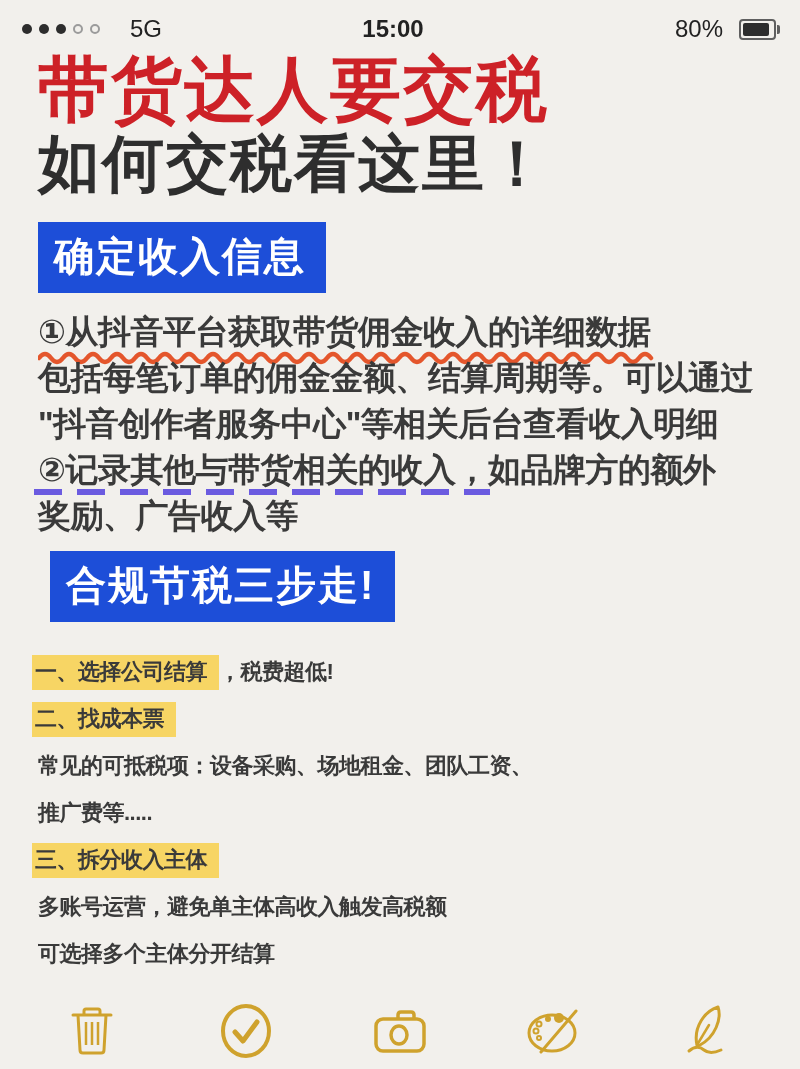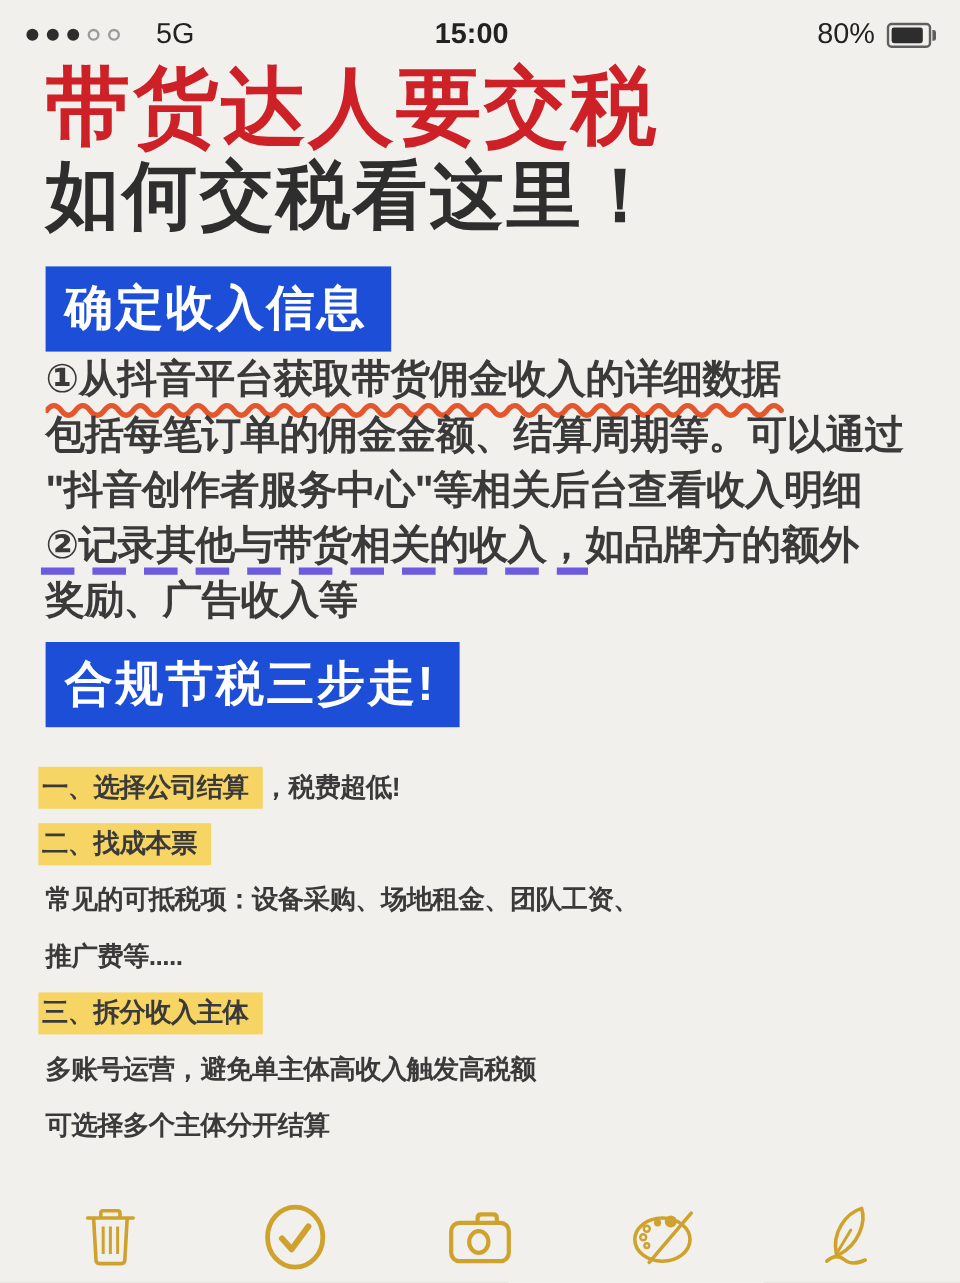--- a/index.html
+++ b/index.html
@@ -13,39 +13,39 @@
   .statusbar{
     position:relative;display:flex;align-items:center;
     padding:12px 24px 0 22px;height:34px;
   }
   .signal{display:flex;align-items:center;gap:7px;}
   .dot{width:10px;height:10px;border-radius:50%;}
   .dot.filled{background:#2d2d2d;}
   .dot.hollow{background:transparent;border:2px solid #9b9b9b;box-sizing:border-box;}
   .carrier{margin-left:30px;font-size:24px;font-weight:500;color:#222;}
   .sb-time{position:absolute;left:0;right:14px;text-align:center;font-size:24px;font-weight:700;color:#222;}
-  .sb-right{margin-left:auto;display:flex;align-items:center;gap:10px;}
+  .sb-right{margin-left:auto;display:flex;align-items:center;gap:16px;}
   .bat-pct{font-size:24px;font-weight:500;color:#222;}
   .battery{position:relative;width:33px;height:17px;border:2px solid #5f5f5f;border-radius:4px;}
   .battery .fill{position:absolute;left:2px;top:2px;bottom:2px;width:78%;background:#2d2d2d;border-radius:2px;}
   .battery .nub{position:absolute;right:-6px;top:4px;width:3px;height:9px;background:#5f5f5f;border-radius:0 2px 2px 0;}
   
   .navbar{display:flex;align-items:center;justify-content:space-between;padding:10px 30px 0 26px;height:58px;}
   .back{display:flex;align-items:center;gap:8px;cursor:pointer;}
   .back-label{font-size:31px;color:#cfa22d;}
   .gold-stroke{stroke:#cfa22d;fill:none;}
   
   .content{padding:0 38px 0 38px;}
   .title-red{font-size:71px;line-height:1.12;font-weight:900;color:#cd2127;letter-spacing:2px;margin-top:4px;white-space:nowrap;}
   .title-dark{font-size:62px;line-height:1.1;font-weight:900;color:#2e2e2e;letter-spacing:2px;white-space:nowrap;}
   .badge{display:inline-block;background:#1d4ed8;color:#fff;font-size:40px;font-weight:800;
          padding:7px 20px 9px 16px;letter-spacing:2px;white-space:nowrap;}
   .badge1{margin-top:24px;}
-  .badge2{margin-top:12px;}
-  .body-block{}
+  .badge2{margin-top:12px;margin-left:12px;}
+  .body-block{margin-top:16px;}
   .line{position:relative;font-size:33px;font-weight:700;color:#3a3a3a;height:46px;line-height:46px;
         letter-spacing:-0.5px;white-space:nowrap;}
   .wavy-svg{position:absolute;left:0;top:38px;pointer-events:none;}
   .dash-svg{position:absolute;left:-4px;top:41px;pointer-events:none;}
   .steps{margin-top:26px;}
   .step-line{position:relative;font-size:22px;font-weight:700;color:#3a3a3a;height:47px;line-height:47px;
              letter-spacing:-0.5px;white-space:nowrap;}
   .hl{background:#f7d564;padding:4px 12px 6px 3px;margin-left:-6px;}
   
   .toolbar{position:absolute;left:0;right:0;bottom:10px;display:flex;align-items:center;

